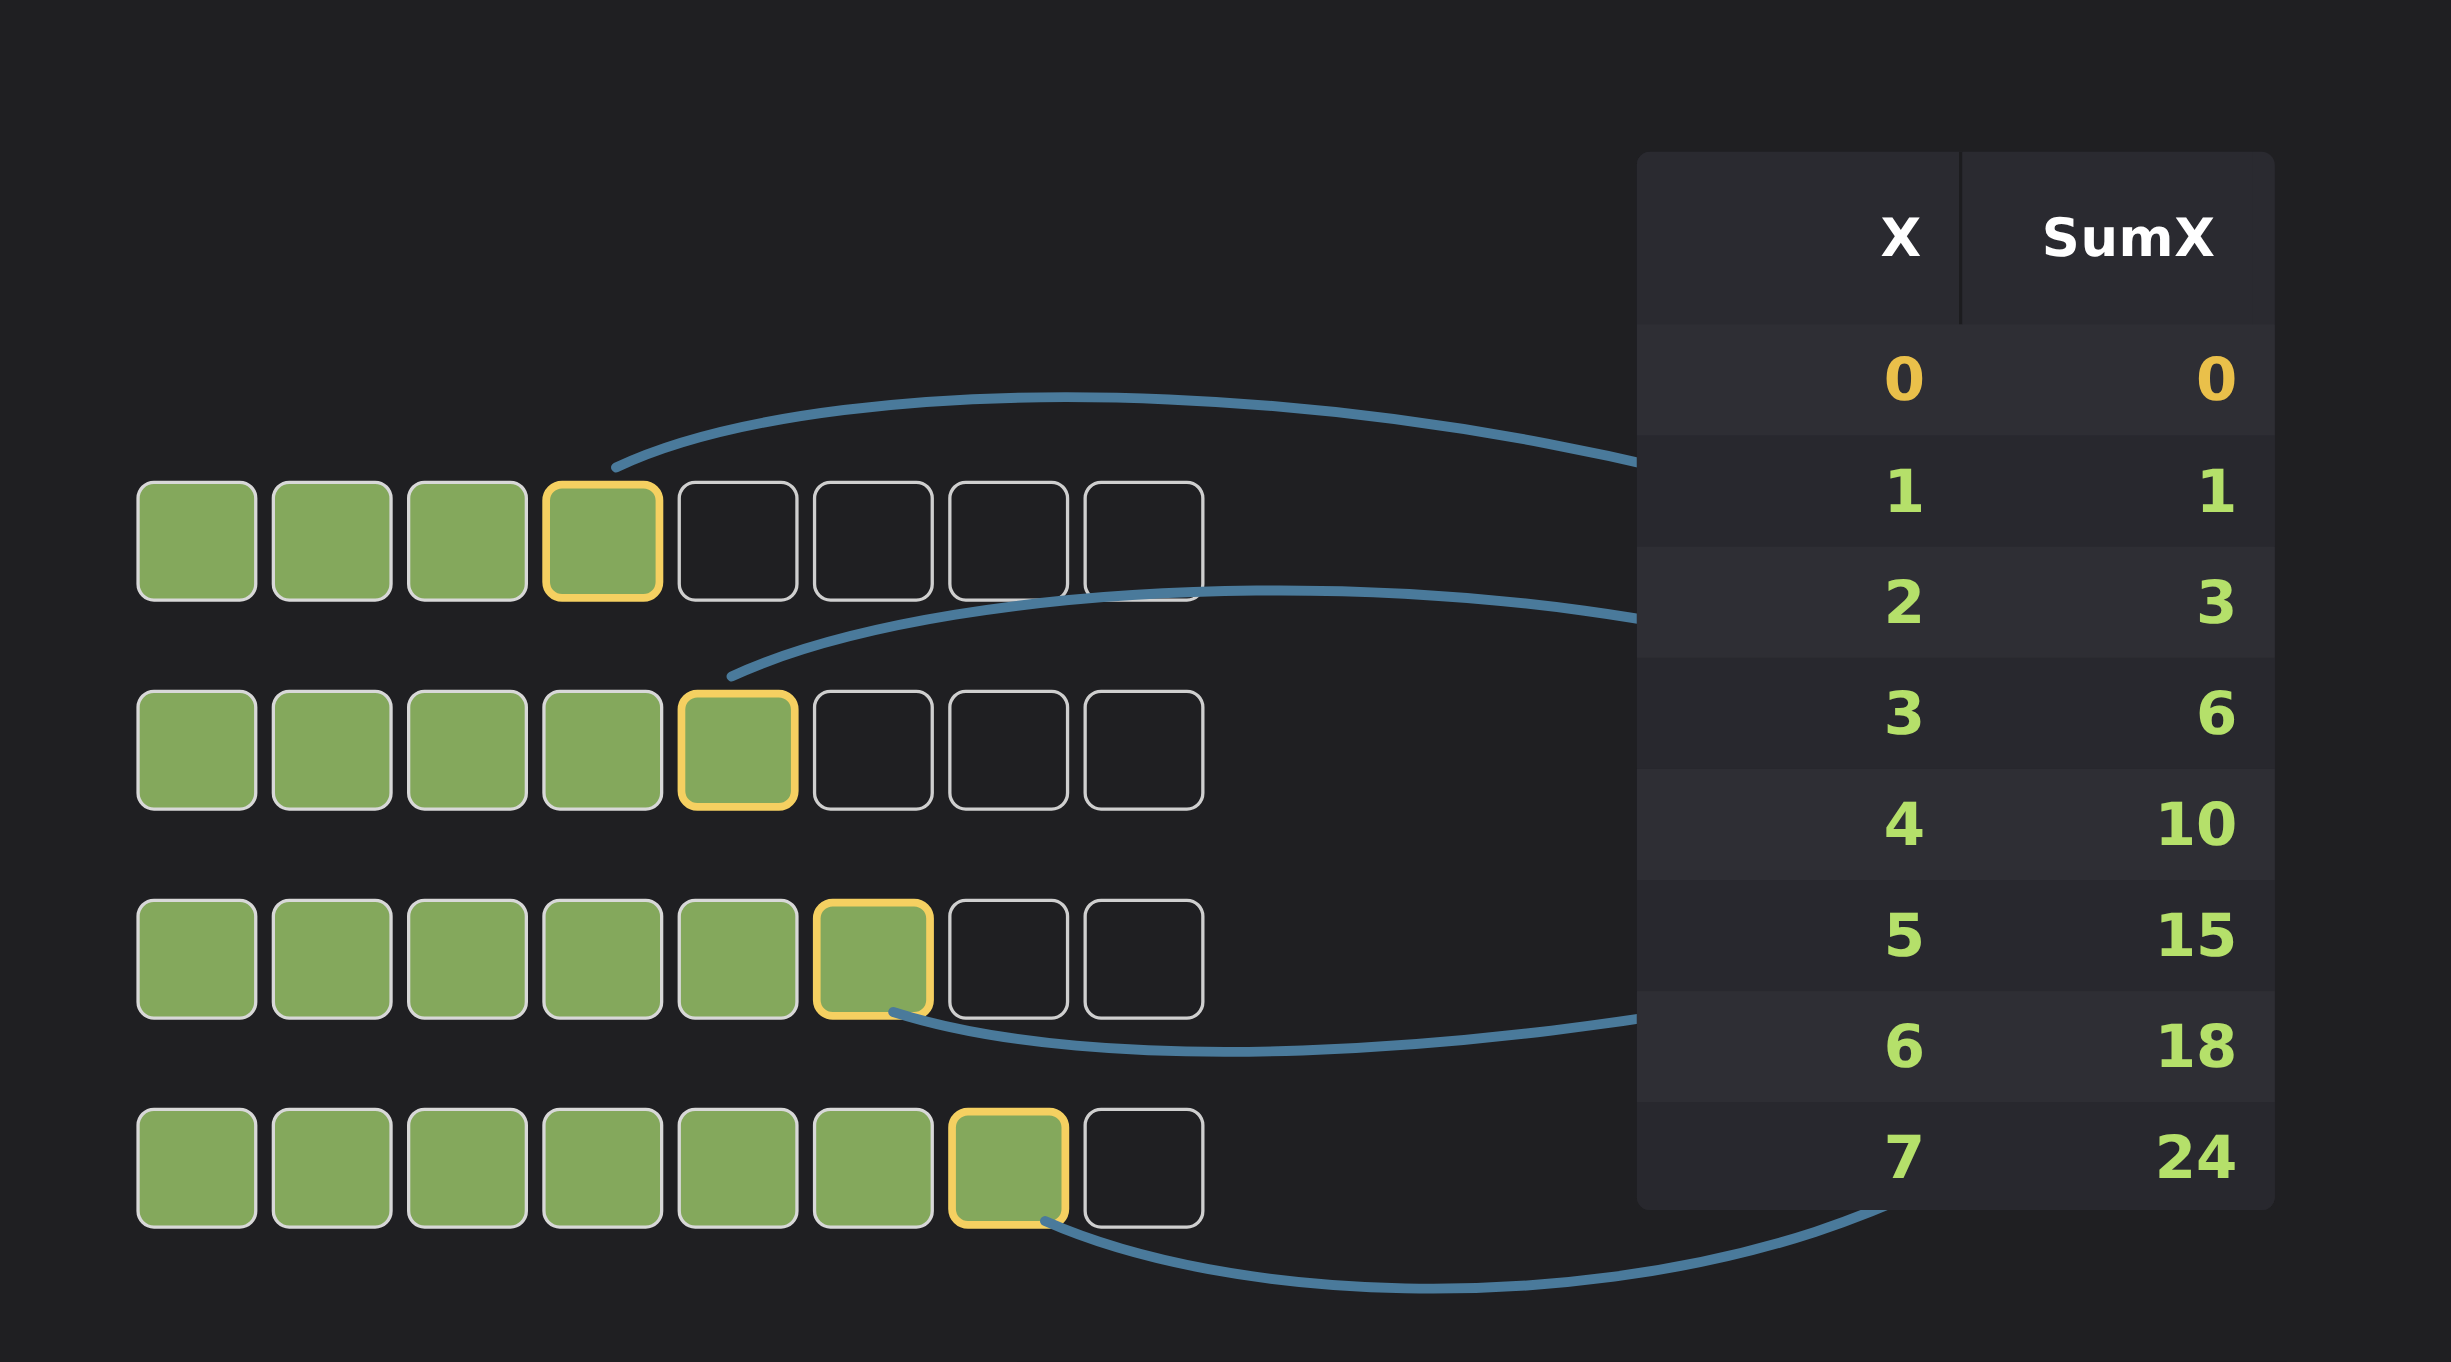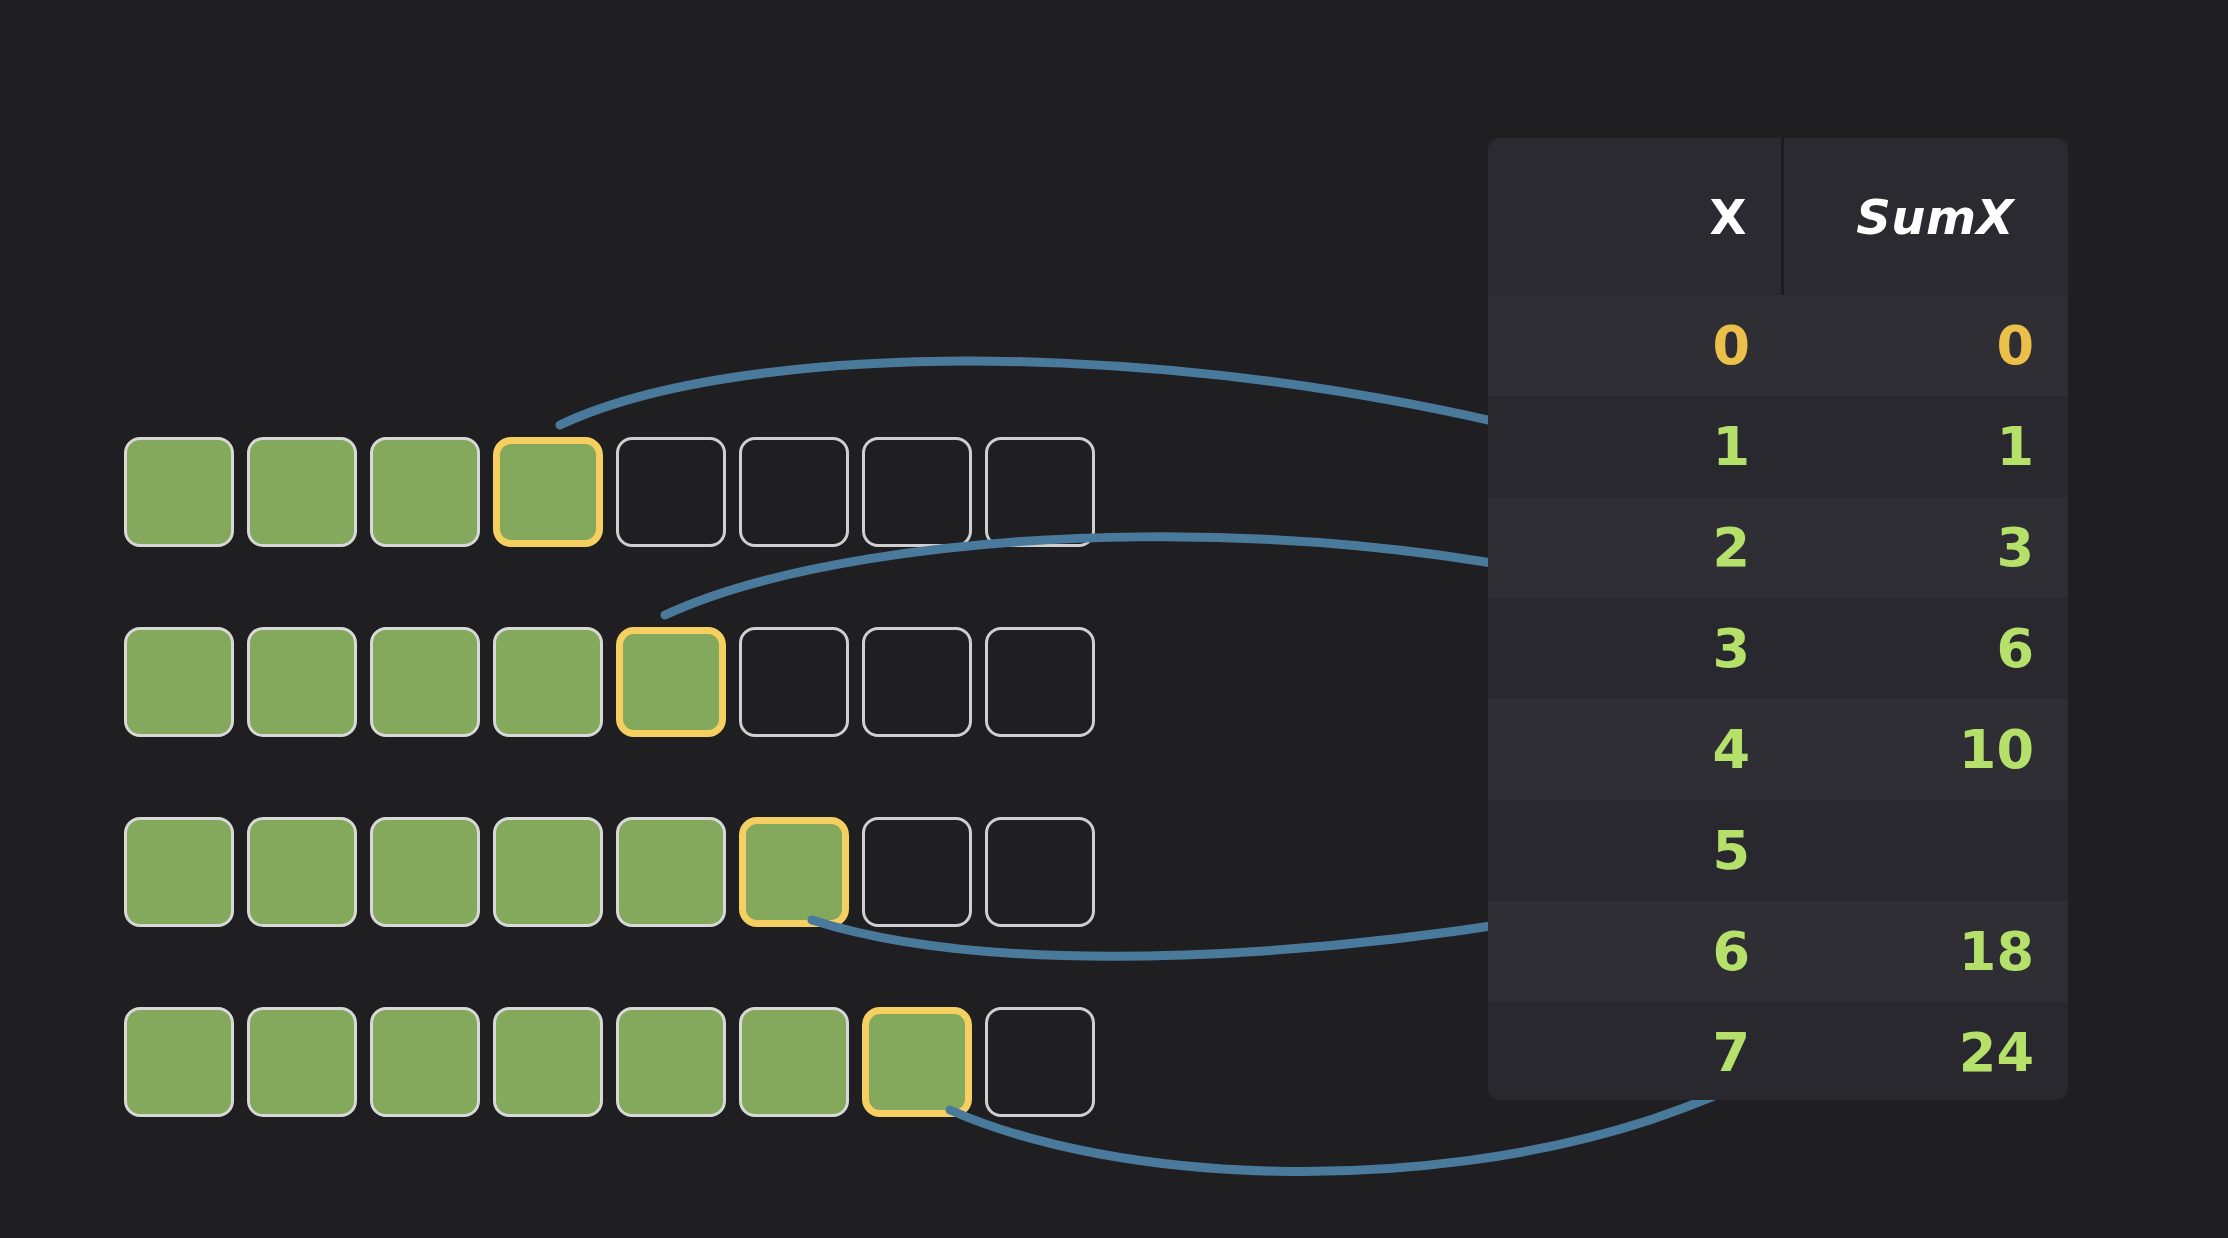--- a/index.html
+++ b/index.html
@@ -95,21 +95,20 @@
     justify-content: flex-end;
     padding-right: 34px;
     letter-spacing: 0.5px;
   }
   .th.col-x {
     width: 296px;
     border-right: 3px solid #1c1c1f;
   }
   .th.col-sumx {
     width: 264px;
-    font-style: italic;
   }
   #table-body {
     position: absolute;
     left: 0;
     top: 157px;
     width: 580px;
   }
   .tr {
     display: flex;
     height: 101px;
@@ -218,20 +217,21 @@
         <div class="tr alt">
           <div class="td col-x">3</div>
           <div class="td col-sumx">6</div>
         </div>
         <div class="tr">
           <div class="td col-x">4</div>
           <div class="td col-sumx">10</div>
         </div>
         <div class="tr alt">
           <div class="td col-x">5</div>
+          <div class="td col-sumx">15</div>
         </div>
         <div class="tr">
           <div class="td col-x">6</div>
           <div class="td col-sumx">18</div>
         </div>
         <div class="tr alt">
           <div class="td col-x">7</div>
           <div class="td col-sumx">24</div>
         </div>
       </div>

